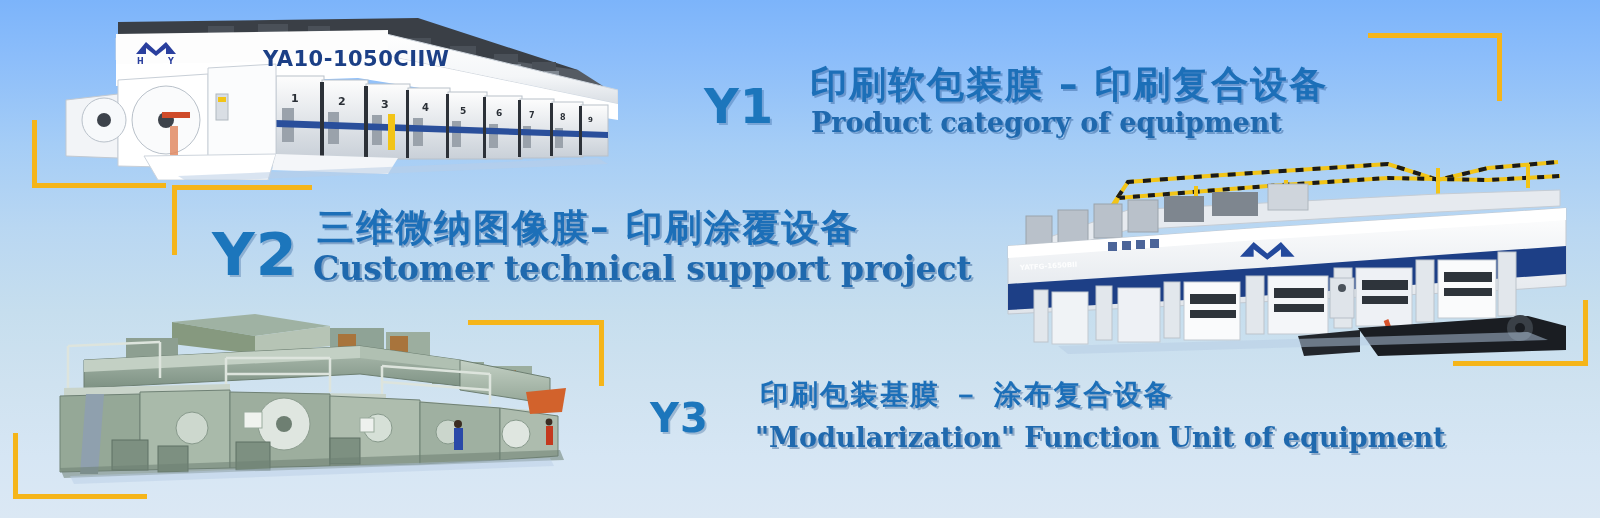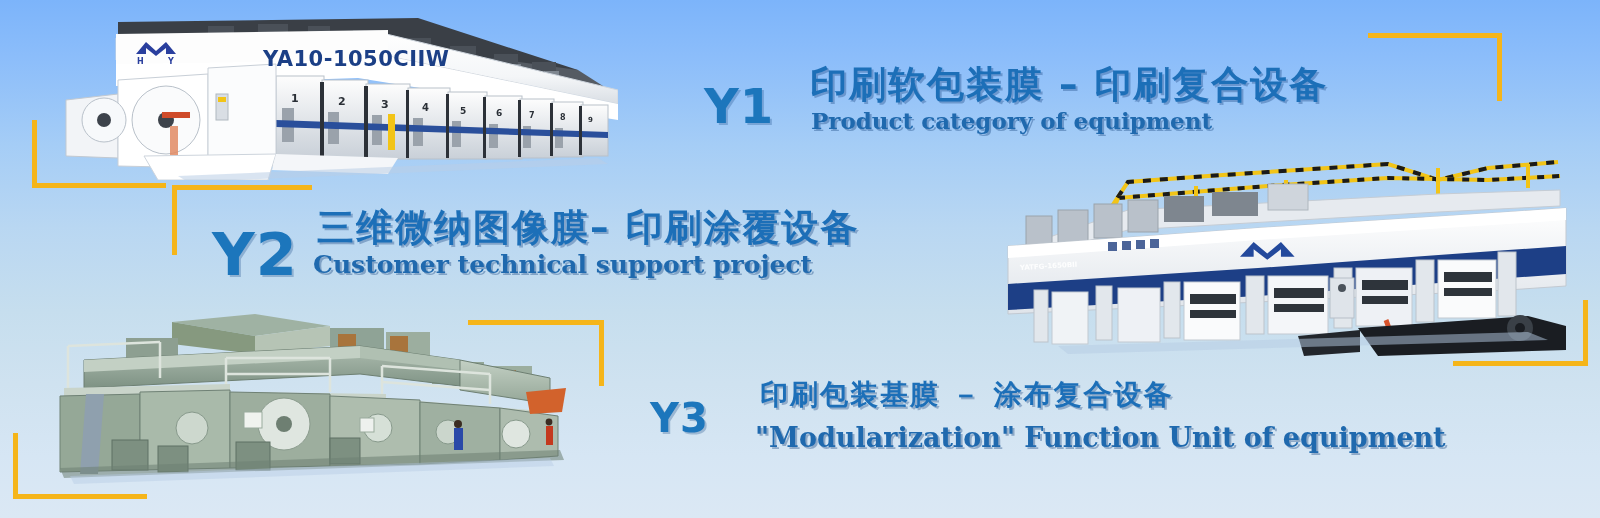--- a/index.html
+++ b/index.html
@@ -416,27 +416,27 @@
 
   <div class="rule v" style="left:13px;top:433px;height:66px;"></div>
   <div class="rule h" style="left:13px;top:494px;width:134px;"></div>
 
   <div class="rule v" style="left:1583px;top:300px;height:66px;"></div>
   <div class="rule h" style="left:1453px;top:361px;width:135px;"></div>
 
   <div class="txtgroup" style="left:700px;top:62px;">
     <div class="ycode" style="left:4px;top:20px;font-size:48px;">Y1</div>
     <div class="cn" style="position:absolute;left:110px;top:3px;font-size:37px;">印刷软包装膜 – 印刷复合设备</div>
-    <div class="en" style="position:absolute;left:111px;top:47px;font-size:23px;">Product category of equipment</div>
+    <div class="en" style="position:absolute;left:111px;top:47px;font-size:27px;">Product category of equipment</div>
   </div>
 
   <div class="txtgroup" style="left:212px;top:208px;">
     <div class="ycode" style="left:0px;top:17px;font-size:59px;">Y2</div>
     <div class="cn" style="position:absolute;left:105px;top:0px;font-size:37px;">三维微纳图像膜– 印刷涂覆设备</div>
-    <div class="en" style="position:absolute;left:101px;top:44px;font-size:25px;">Customer technical support project</div>
+    <div class="en" style="position:absolute;left:101px;top:44px;font-size:33px;">Customer technical support project</div>
   </div>
 
   <div class="txtgroup" style="left:650px;top:380px;">
     <div class="ycode" style="left:0px;top:18px;font-size:40px;">Y3</div>
     <div class="cn" style="position:absolute;left:110px;top:0px;font-size:28px;">印刷包装基膜 －  涂布复合设备</div>
     <div class="en" style="position:absolute;left:105px;top:44px;font-size:27px;">"Modularization" Function Unit of equipment</div>
   </div>
 
 </div>
 

